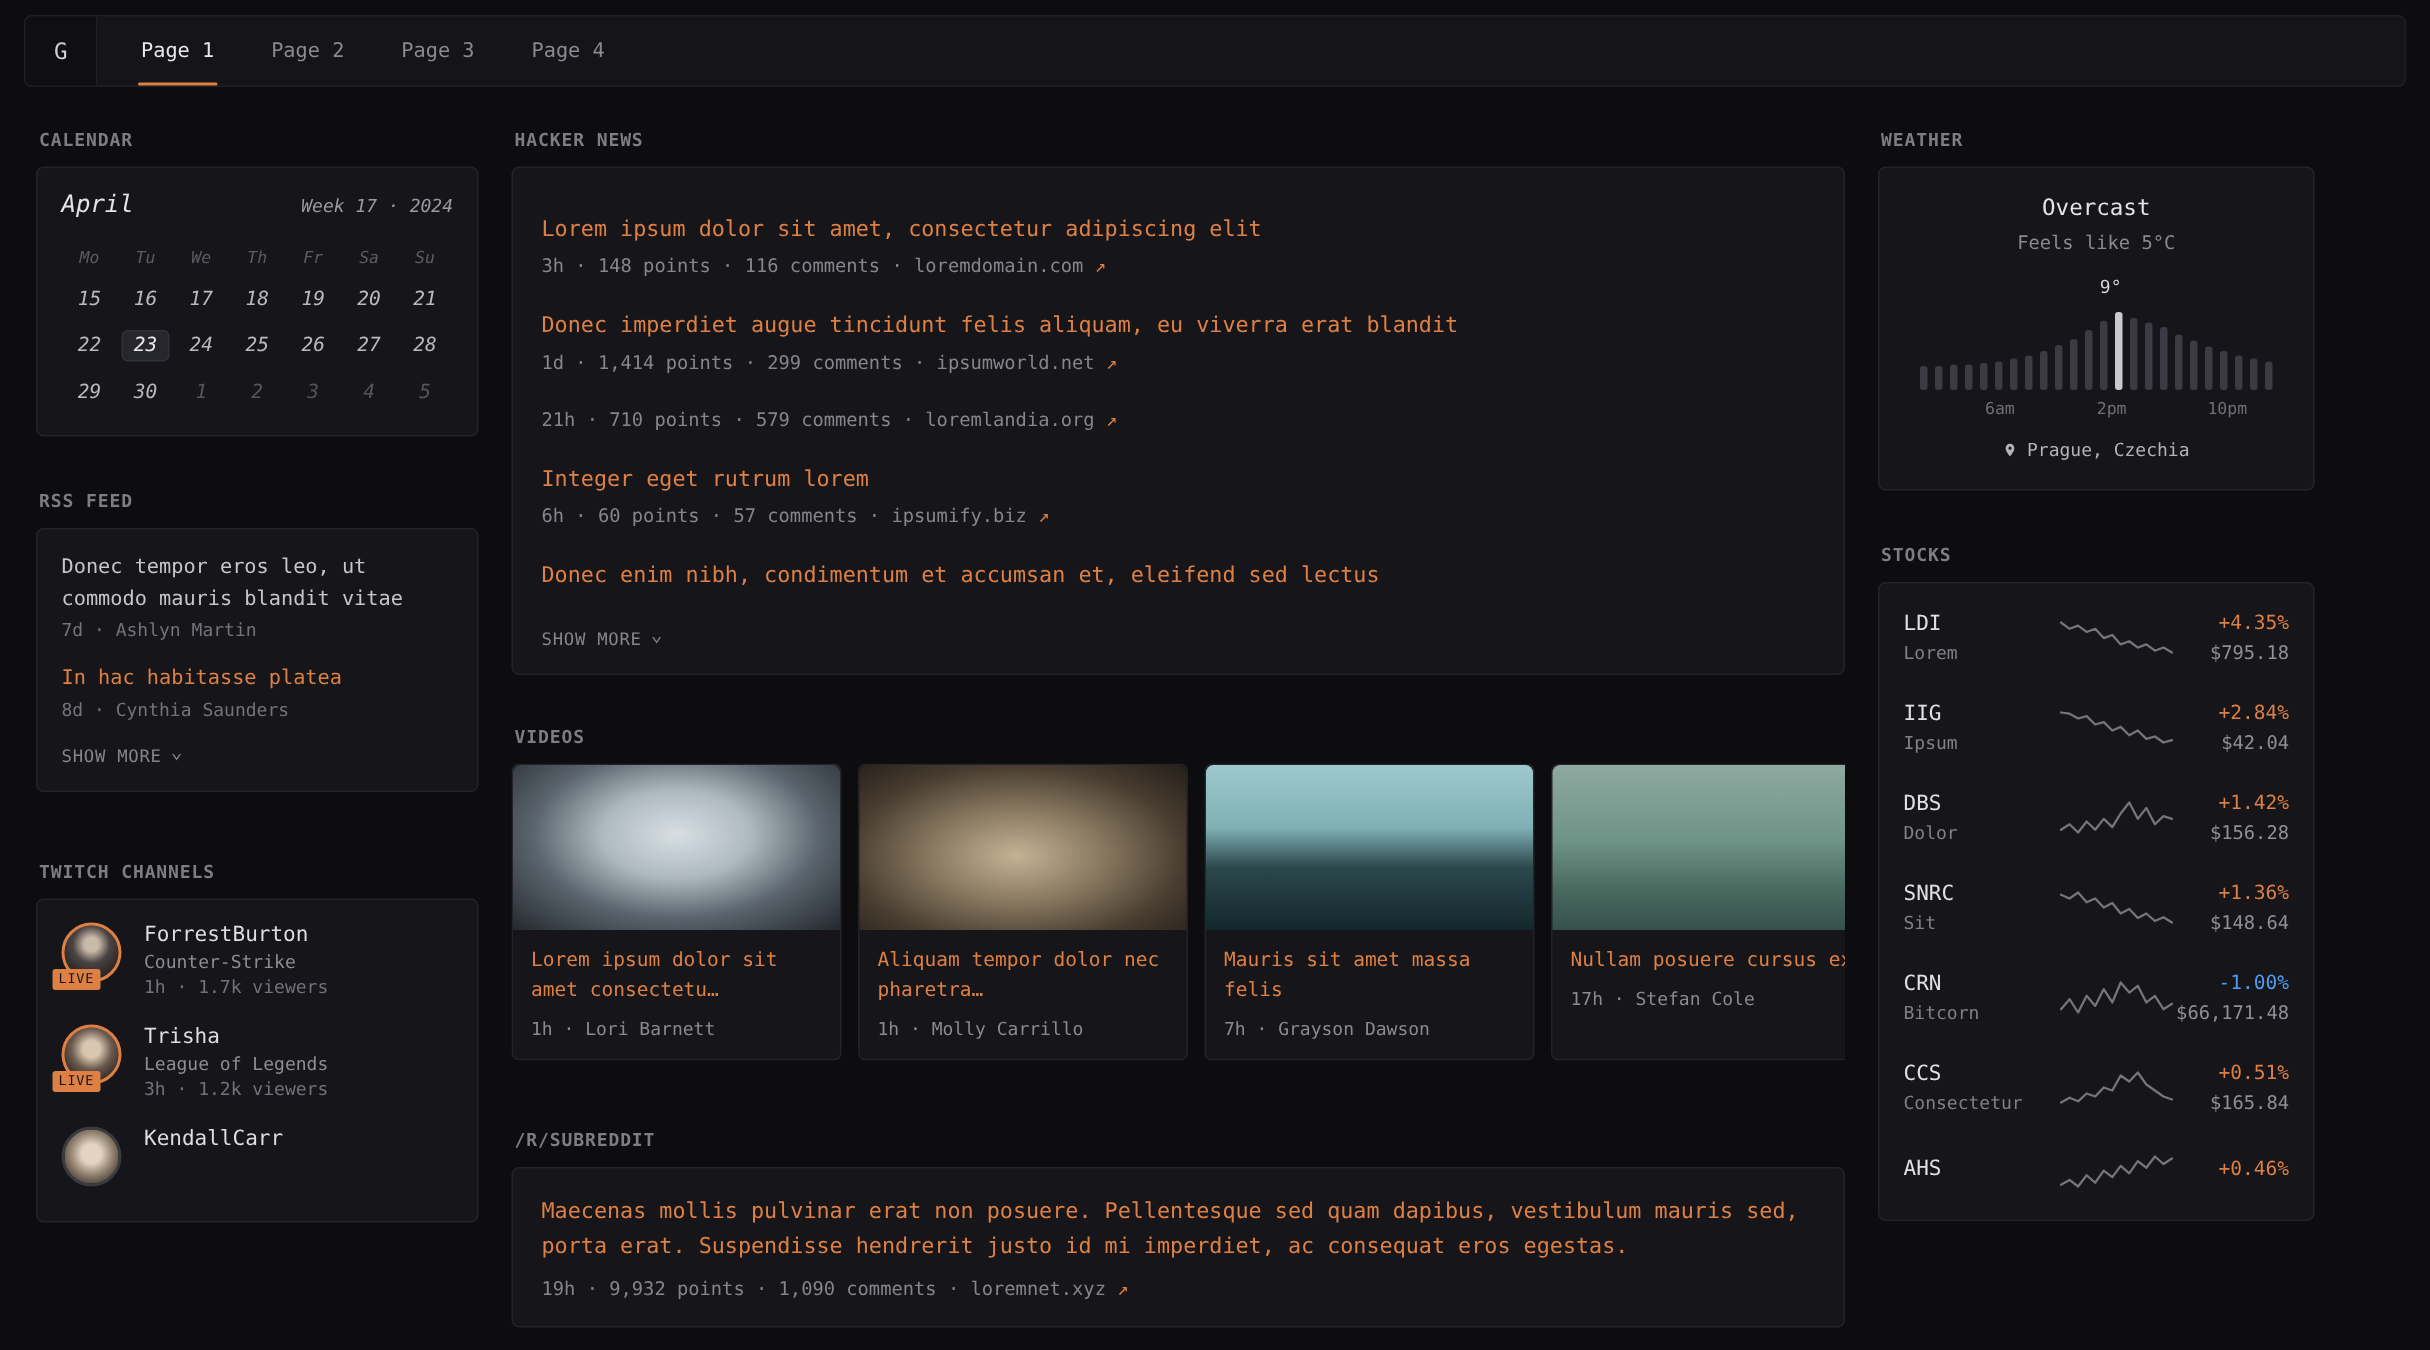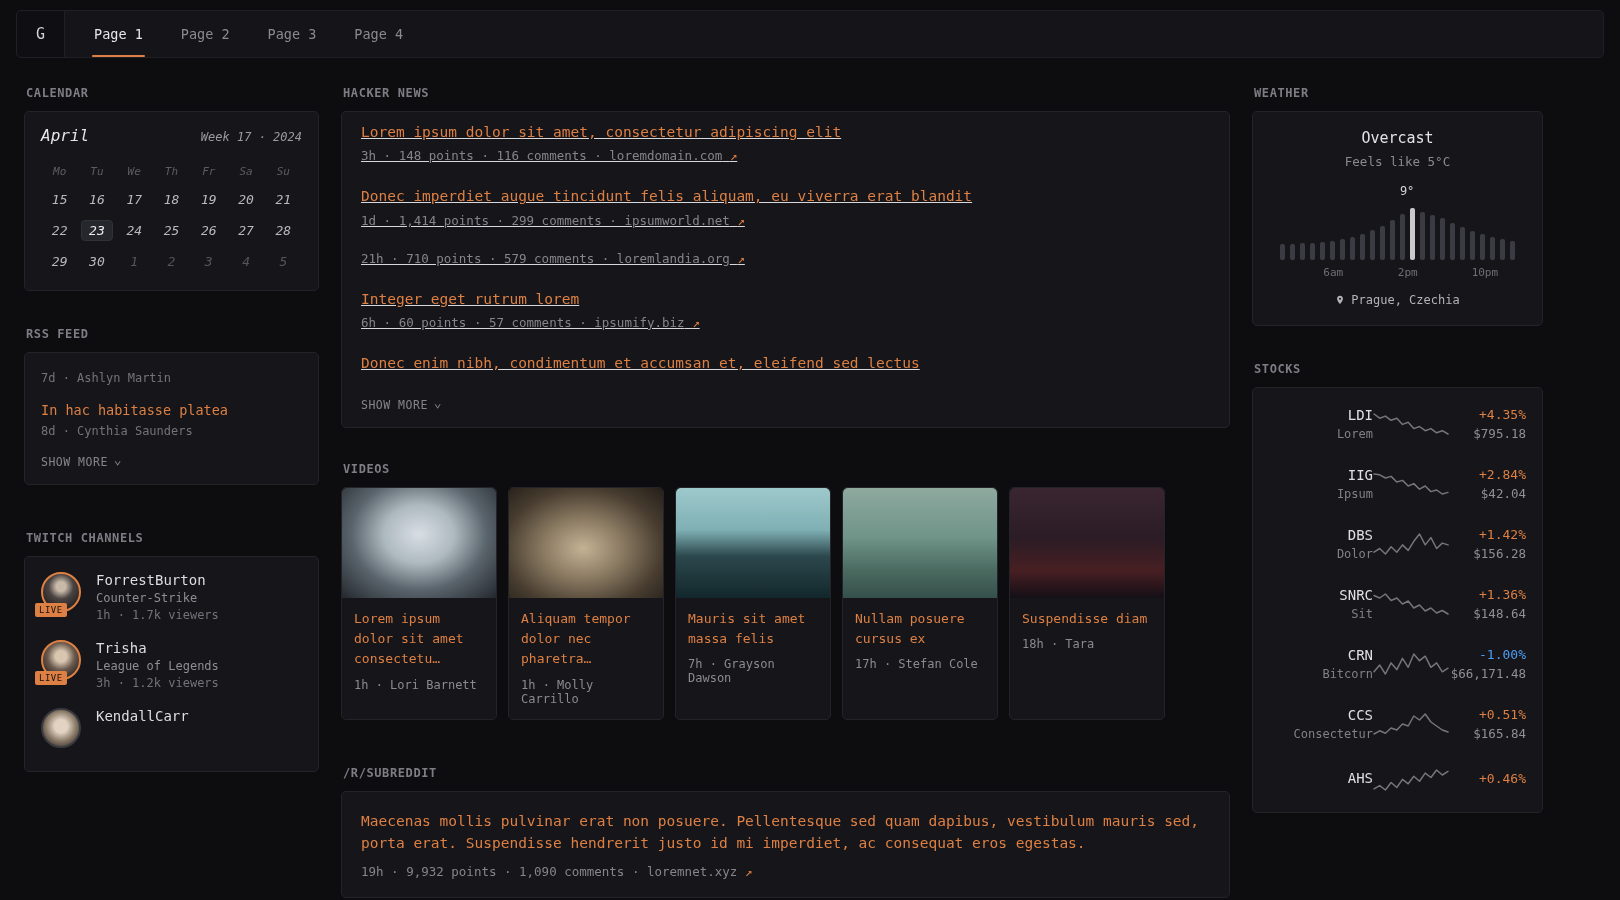--- a/index.html
+++ b/index.html
@@ -119,28 +119,28 @@
   .live-badge{
     position:absolute;bottom:-3px;left:-6px;
     background:var(--accent);color:#141414;
     font-size:9px;letter-spacing:.5px;
     padding:2px 4px;border-radius:2px;
   }
   .tw-name{font-size:14px;color:#dedee1;}
   .tw-game{font-size:12px;color:#8d8d93;margin-top:3px;}
   .tw-meta{font-size:12px;color:#72727a;margin-top:3px;}
   
-  .hn-card{padding:10px 19px 15px 19px;text-decoration:underline;}
+  .hn-card{padding:31px 19px 15px 19px;}
   .hn-item{margin-bottom:23px;}
   .hn-title{font-size:14.5px;color:var(--accent);line-height:1.4;cursor:pointer;}
   .hn-meta{font-size:12.5px;color:#85858b;margin-top:6px;}
   .arrow{color:var(--accent);}
   
   .vid-row{display:flex;gap:11px;overflow:hidden;}
-  .vid-card{width:156px;flex-shrink:0;cursor:pointer;}
+  .vid-card{width:220px;flex-shrink:0;cursor:pointer;}
   .thumb{height:110px;border-radius:5px 5px 0 0;}
   .thumb-0{background:radial-gradient(ellipse at 50% 42%,#d8dfe4 0%,#aeb9c0 32%,#5a646c 62%,#23282d 100%);}
   .thumb-1{background:radial-gradient(ellipse at 48% 55%,#c4b294 0%,#8a7a62 35%,#473c2f 70%,#241f19 100%);}
   .thumb-2{background:linear-gradient(180deg,#9ec9cc 0%,#7fb0b4 38%,#2c484d 62%,#12272b 100%);}
   .thumb-3{background:linear-gradient(180deg,#8fa99f 0%,#6f9488 45%,#4a6a60 75%,#35504a 100%);}
   .thumb-4{background:linear-gradient(180deg,#3a2630 0%,#2b1c25 45%,#471f23 75%,#140f16 100%);}
   .vid-body{padding:11px 12px 13px 12px;}
   .vid-title{font-size:13px;line-height:1.55;color:var(--accent);}
   .vid-meta{font-size:12px;color:#8a8a90;margin-top:8px;}
   
@@ -166,21 +166,21 @@
   .w-time{position:absolute;font-size:11px;color:#6e6e75;transform:translateX(-50%);}
   .w-time.t0{left:25%;} .w-time.t1{left:54%;} .w-time.t2{left:84%;}
   .w-loc{
     margin-top:11px;font-size:12px;color:#b3b3b8;
     display:inline-flex;align-items:center;gap:6px;
   }
   .pin{width:10px;height:12px;fill:#b3b3b8;}
   
   .stocks-card{padding:6px 16px;}
   .stock{display:flex;align-items:center;padding:13px 0;}
-  .st-left{width:104px;flex-shrink:0;text-align:right;}
+  .st-left{width:104px;flex-shrink:0;}
   .st-sym{font-size:14px;color:#e0e0e3;}
   .st-name{font-size:12px;color:#808087;margin-top:4px;}
   .spark{width:76px;height:26px;flex-shrink:0;}
   .spark polyline{fill:none;stroke:#75757c;stroke-width:1.5;stroke-linejoin:round;stroke-linecap:round;}
   .st-right{flex:1;text-align:right;}
   .st-change{font-size:13px;}
   .st-change.up{color:var(--accent);}
   .st-change.down{color:var(--negative);}
   .st-price{font-size:12.5px;color:#8f8f95;margin-top:4px;}
 </style>
@@ -241,20 +241,21 @@
           <div class="cal-day dim">4</div>
           <div class="cal-day dim">5</div>
         </div>
       </div>
     </section>
 
     <section class="sec">
       <h2 class="sec-label">RSS FEED</h2>
       <div class="card list-card">
         <div class="feed-item">
+          <div class="feed-title">Donec tempor eros leo, ut commodo mauris blandit vitae</div>
           <div class="feed-meta">7d · Ashlyn Martin</div>
         </div>
         <div class="feed-item">
           <div class="feed-title accent">In hac habitasse platea</div>
           <div class="feed-meta">8d · Cynthia Saunders</div>
         </div>
         <div class="show-more">
           <span>SHOW MORE</span>
           <span class="chev">⌄</span>
         </div>

